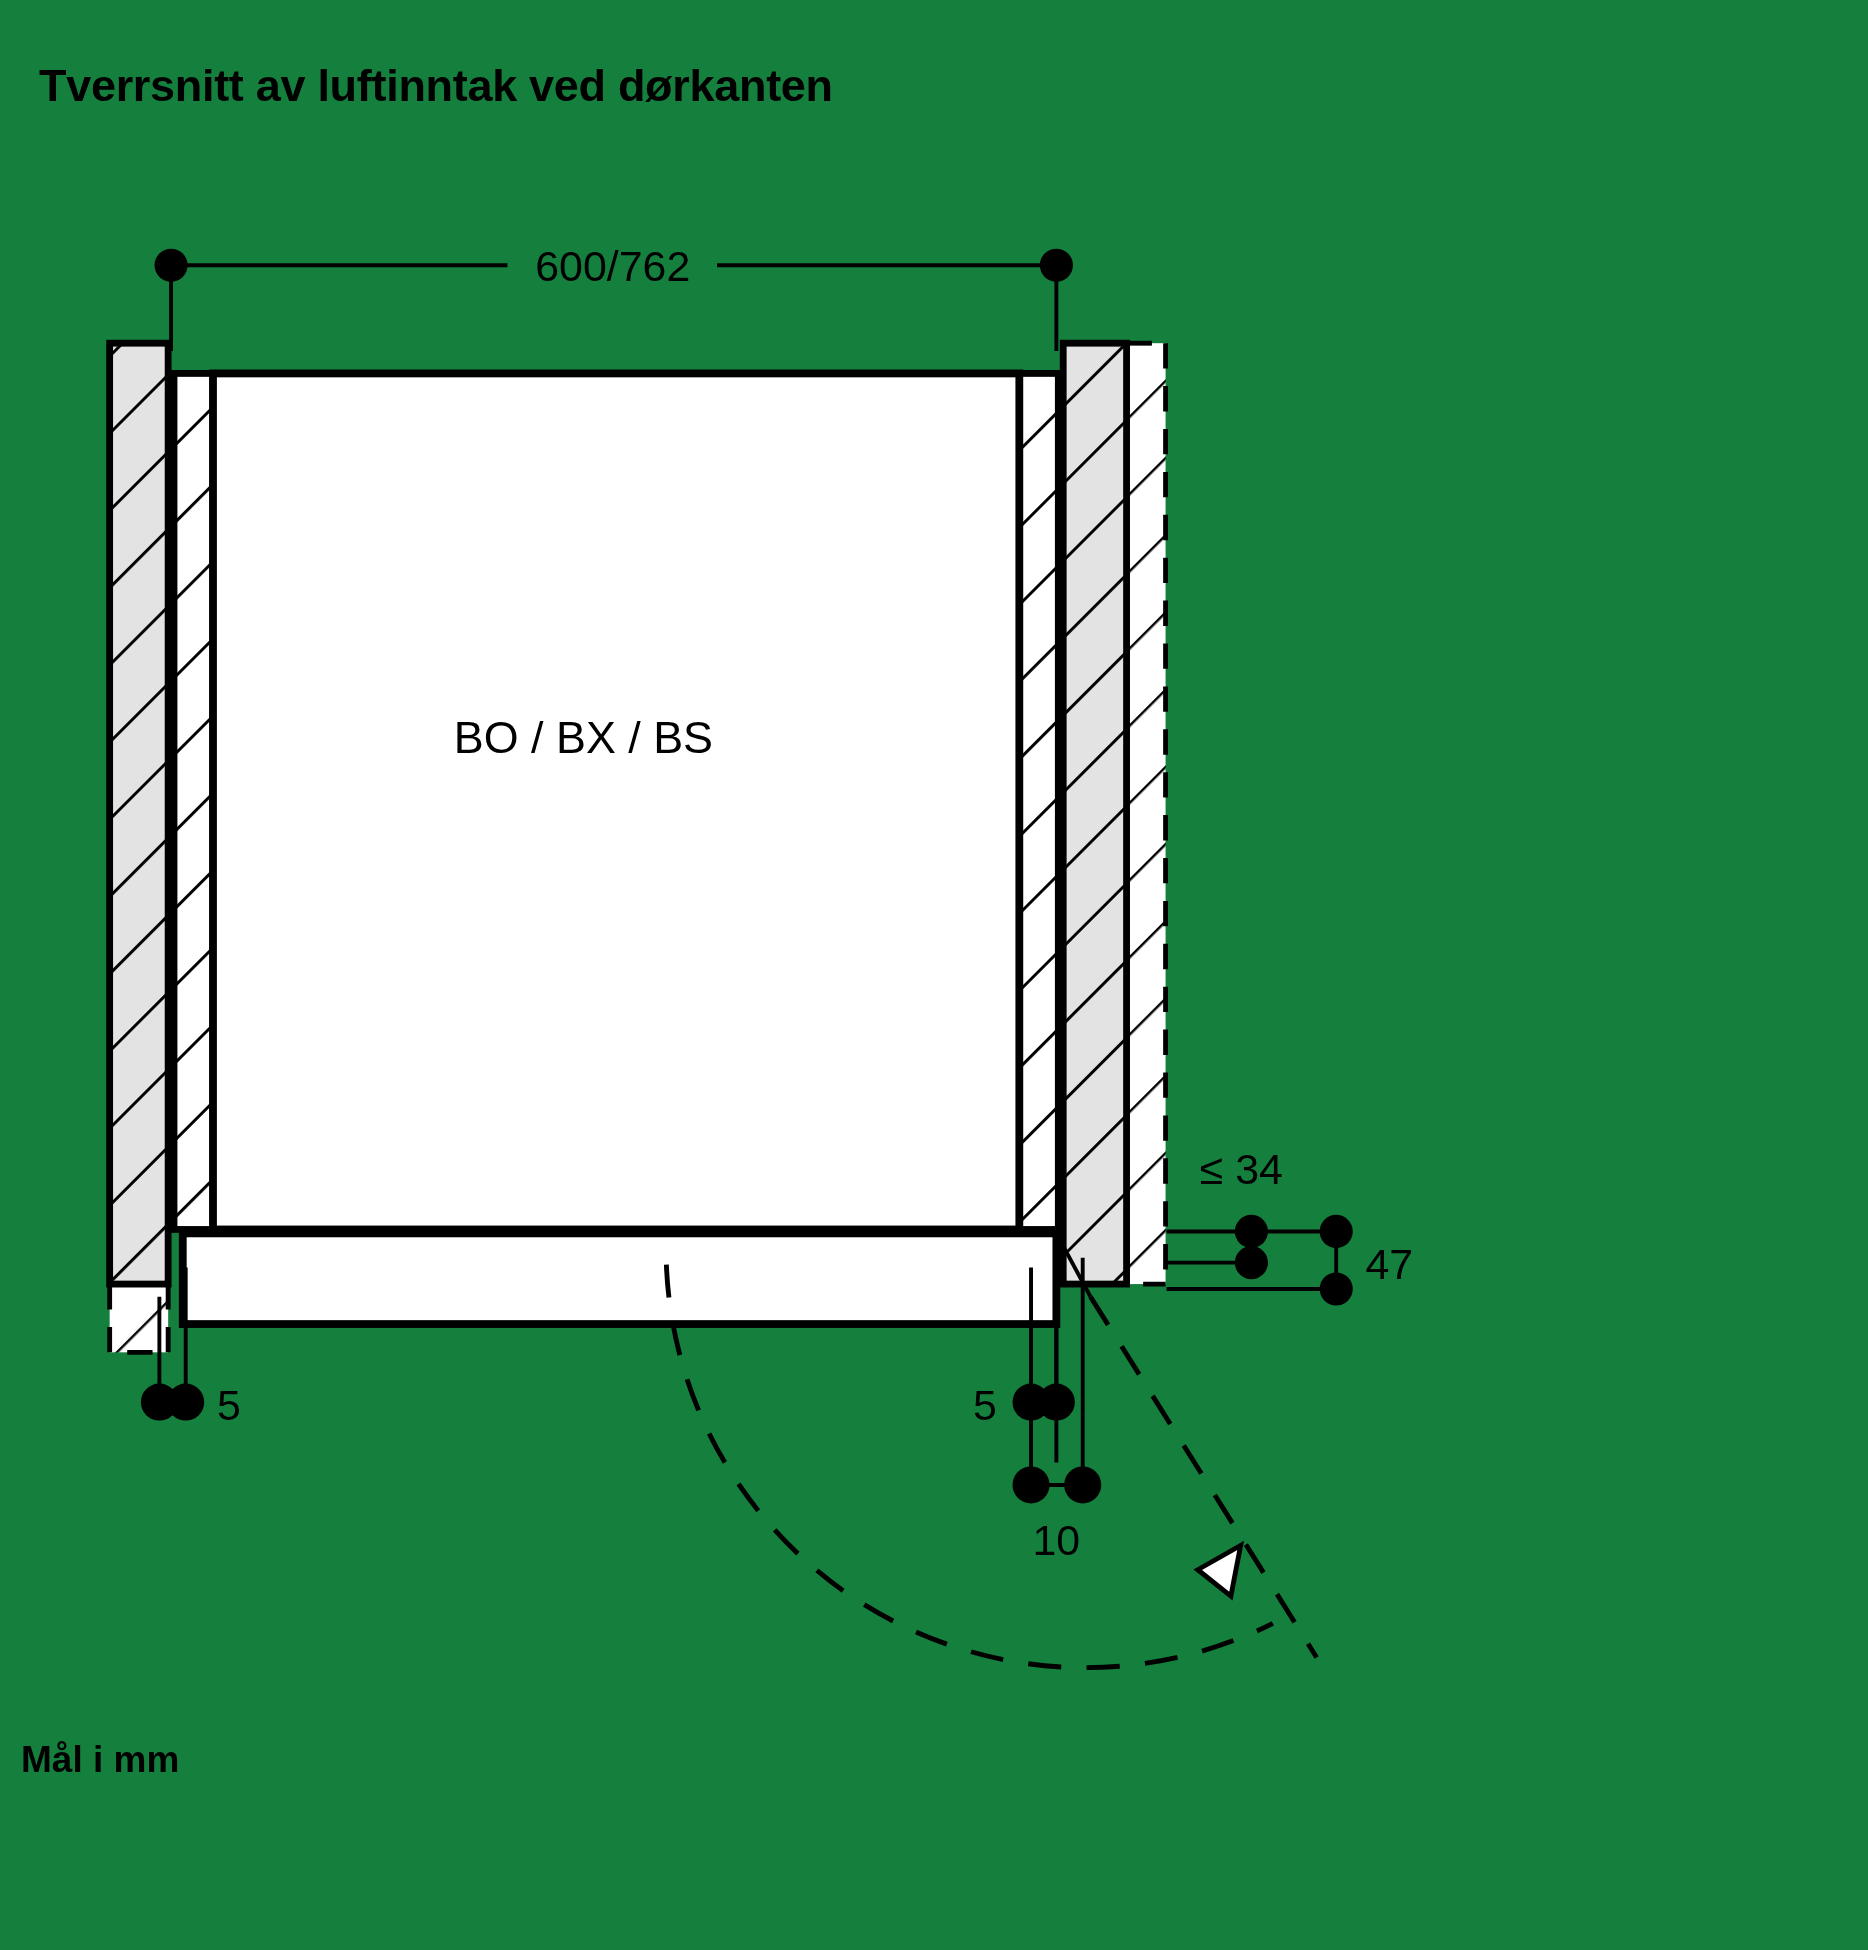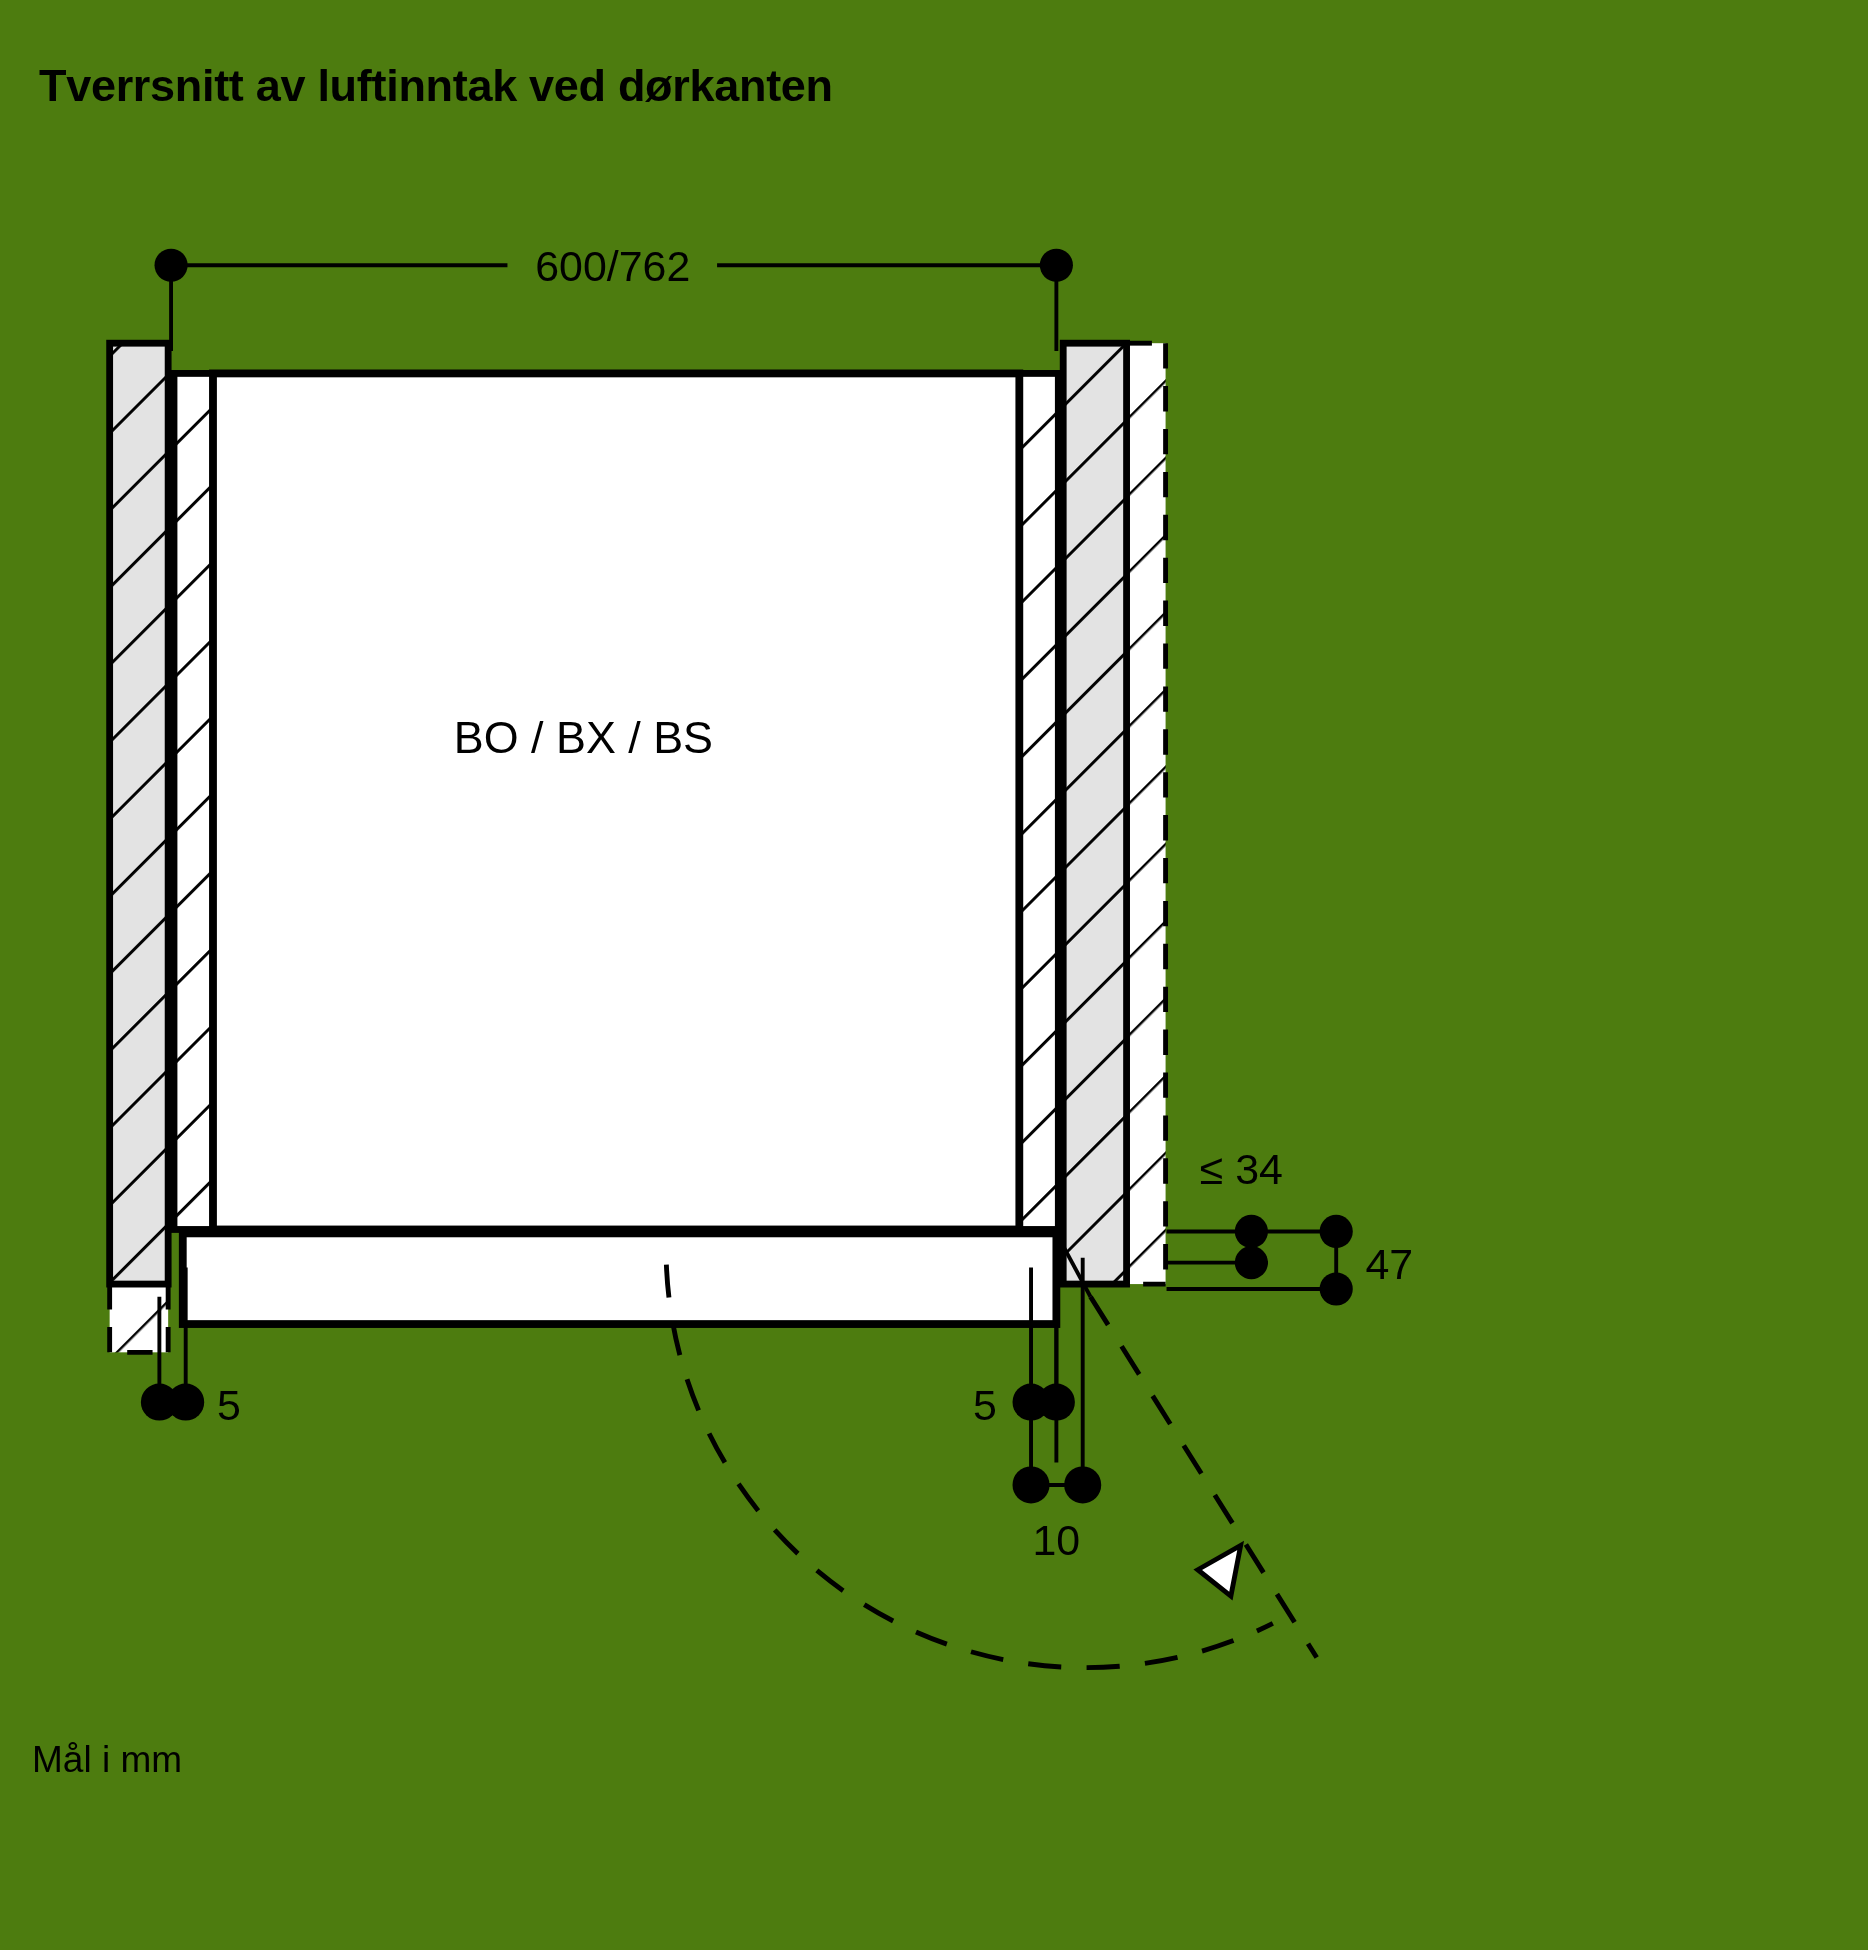--- a/index.html
+++ b/index.html
@@ -12,38 +12,38 @@
     height: 1950px;
     font-family: "Liberation Sans", sans-serif;
     color: #000000;
     position: relative;
     overflow: hidden;
   }
   #page {
     position: relative;
     width: 1869px;
     height: 1950px;
-    background: #4d7c0f;
+    background: #15803d;
   }
   .title {
     position: absolute;
     left: 39px;
     top: 60px;
     font-size: 45px;
     font-weight: bold;
     letter-spacing: -0.3px;
     white-space: nowrap;
     color: #000;
   }
   .footnote {
     position: absolute;
-    left: 32px;
+    left: 21px;
     top: 1739px;
     font-size: 37px;
-    font-weight: normal;
+    font-weight: bold;
     white-space: nowrap;
     color: #000;
   }
   #drawing {
     position: absolute;
     left: 0;
     top: 0;
     width: 1869px;
     height: 1950px;
     display: block;

